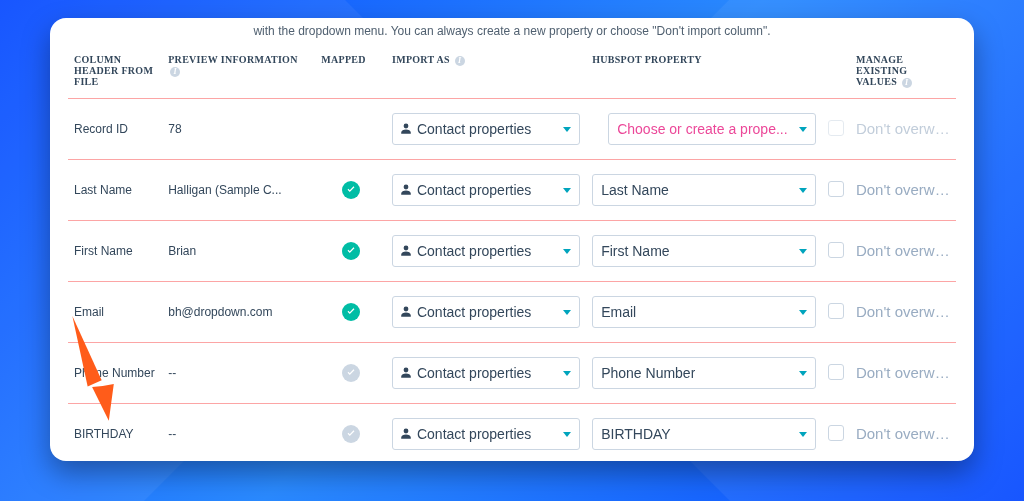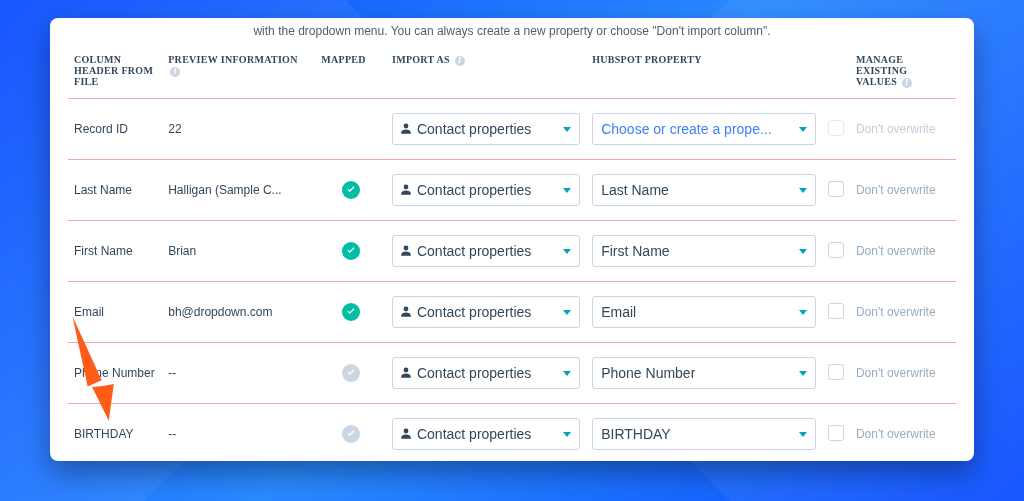--- a/index.html
+++ b/index.html
@@ -11,21 +11,21 @@
   
   body::before,body::after{
     content:"";position:absolute;width:700px;height:700px;
     background:rgba(255,255,255,.06);transform:rotate(45deg);
   }
   body::before{left:-350px;top:-200px;}
   body::after{right:-300px;top:-100px;}
 
   .card{
     position:absolute;left:50px;top:18px;right:50px;bottom:40px;
-    background:#fff;border-radius:8px;
+    background:#fff;border-radius:16px;
     box-shadow:0 12px 28px rgba(0,0,0,.35);
     overflow:hidden;z-index:2;
     padding:0 18px 0 18px;
   }
   .intro{
     font-size:12px;color:#506070;text-align:center;
     padding:6px 0 10px 0;
   }
 
   table{width:100%;border-collapse:collapse;table-layout:fixed;}
@@ -57,26 +57,26 @@
     display:flex;align-items:center;gap:6px;
     border:1px solid #cbd6e2;border-radius:3px;
     height:30px;padding:0 8px;font-size:14px;color:#33475b;
     background:#fff;
     justify-content:flex-end;
   }
   .select .caret{margin-left:auto;width:0;height:0;
     border-left:4px solid transparent;border-right:4px solid transparent;
     border-top:5px solid #00a4bd;}
   .select .person{width:10px;height:12px;fill:#33475b;flex:0 0 auto;}
-  .select.placeholder{color:#3b82f6;}
+  .select.placeholder{color:#ec4899;margin-left:16px;}
   .select span{overflow:hidden;text-overflow:ellipsis;white-space:nowrap;}
 
   .chk{width:14px;height:14px;border:1px solid #cbd6e2;border-radius:3px;
     background:#fff;display:inline-block;}
-  .mng{font-size:12px;color:#99acc2;line-height:1.2;}
+  .mng{font-size:15px;color:#99acc2;line-height:1.2;}
 
   
   .arrow{
     position:absolute;left:38px;top:320px;z-index:5;
     transform:rotate(35deg);
   }
   .arrow svg{width:100px;height:100px;}
 </style>
 </head>
 <body>
@@ -110,21 +110,21 @@
         <th></th>
         <th>
           <span>MANAGE EXISTING VALUES</span>
           <span class="info-icon">i</span>
         </th>
       </tr>
     </thead>
     <tbody id="tbody">
         <tr>
           <td style="white-space: normal;">Record ID</td>
-          <td>22</td>
+          <td>78</td>
           <td style="text-align: center;"></td>
           <td>
             <div class="select">
               <svg class="person" viewBox="0 0 16 20">
                 <path d="M8 9a4 4 0 100-8 4 4 0 000 8zm0 2c-4 0-8 2-8 5v2h16v-2c0-3-4-5-8-5z"></path>
               </svg>
               <span>Contact properties</span>
               <span class="caret"></span>
             </div>
           </td>

